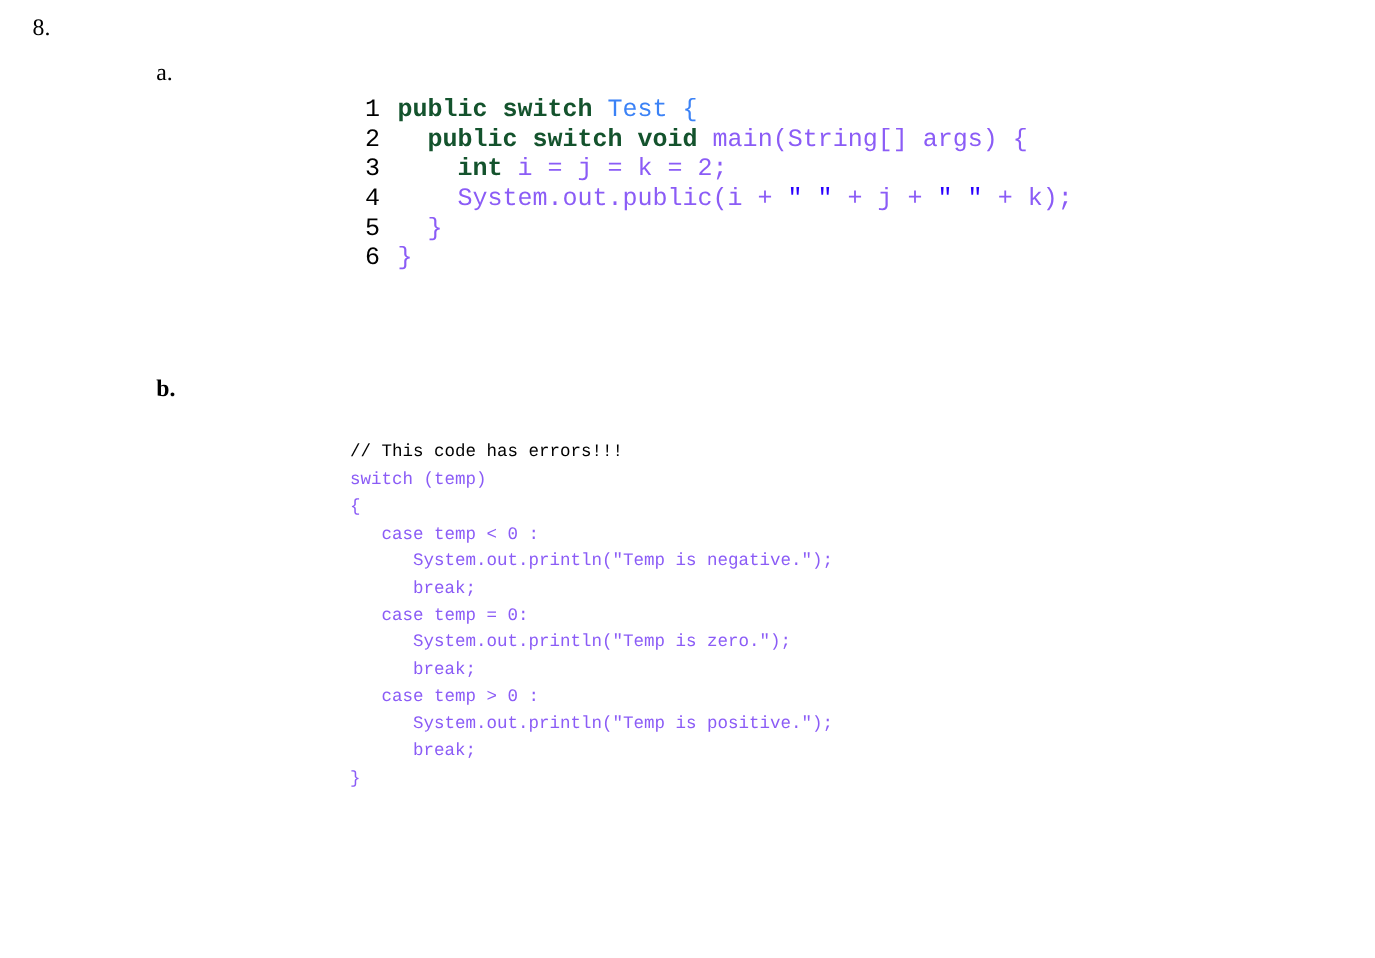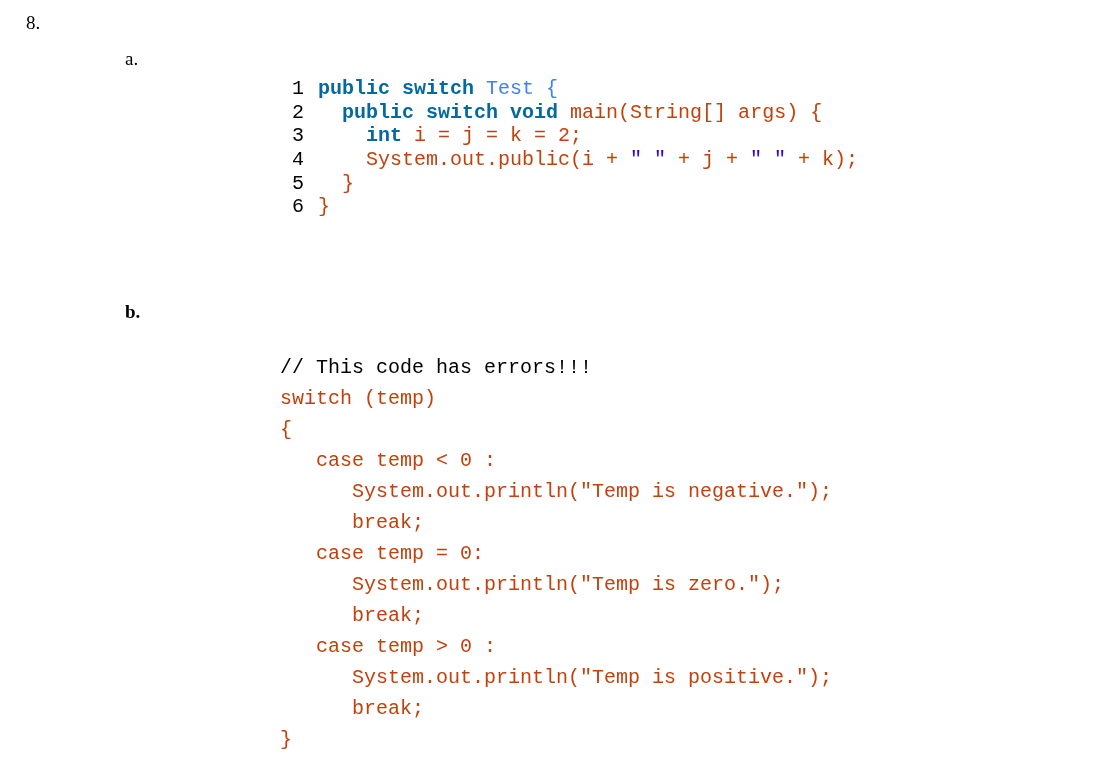--- a/index.html
+++ b/index.html
@@ -38,36 +38,36 @@
   }
   .code-area {
     margin-left: 155px;
     margin-top: 6px;
     font-family: Consolas, "Courier New", monospace;
     font-size: 20px;
     line-height: 1.18;
     white-space: pre;
   }
   .code-area.smaller {
-    font-size: 20px;
+    font-size: 14px;
     line-height: 1.55;
     margin-top: 28px;
   }
   .ln {
     color: #000;
     display: inline-block;
     width: 24px;
     text-align: right;
     margin-right: 14px;
   }
-  .kw { color: #0369a1; font-weight: bold; }
+  .kw { color: #14532d; font-weight: bold; }
   .cls { color: #3b82f6; }
   .str { color: #2a00ff; }
   .cm { color: #000; }
-  .plain { color: #c2410c; }
+  .plain { color: #8b5cf6; }
   .gap-b { height: 70px; }
 </style>
 </head>
 <body>
 
 <div class="page">
 
   <div class="q-row">
     <div class="q-num">8.</div>
   </div>

